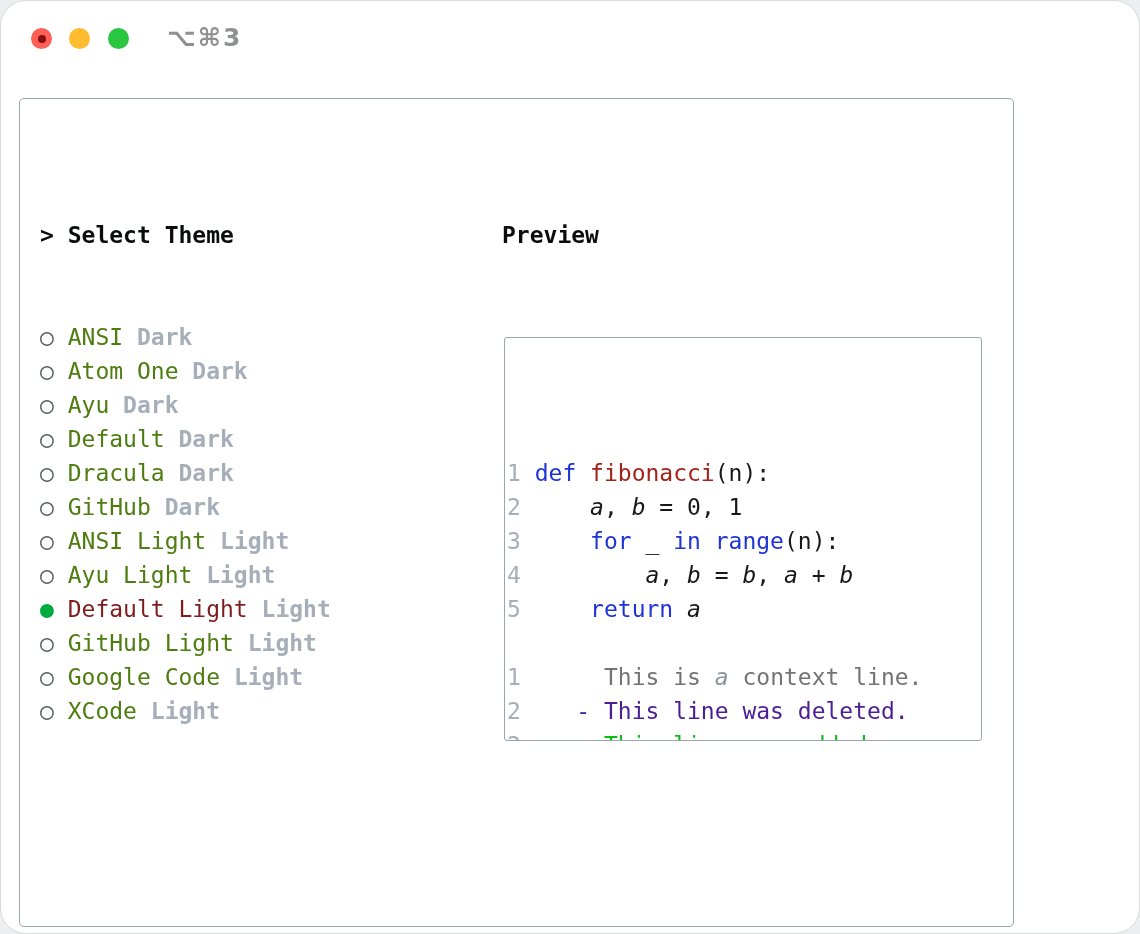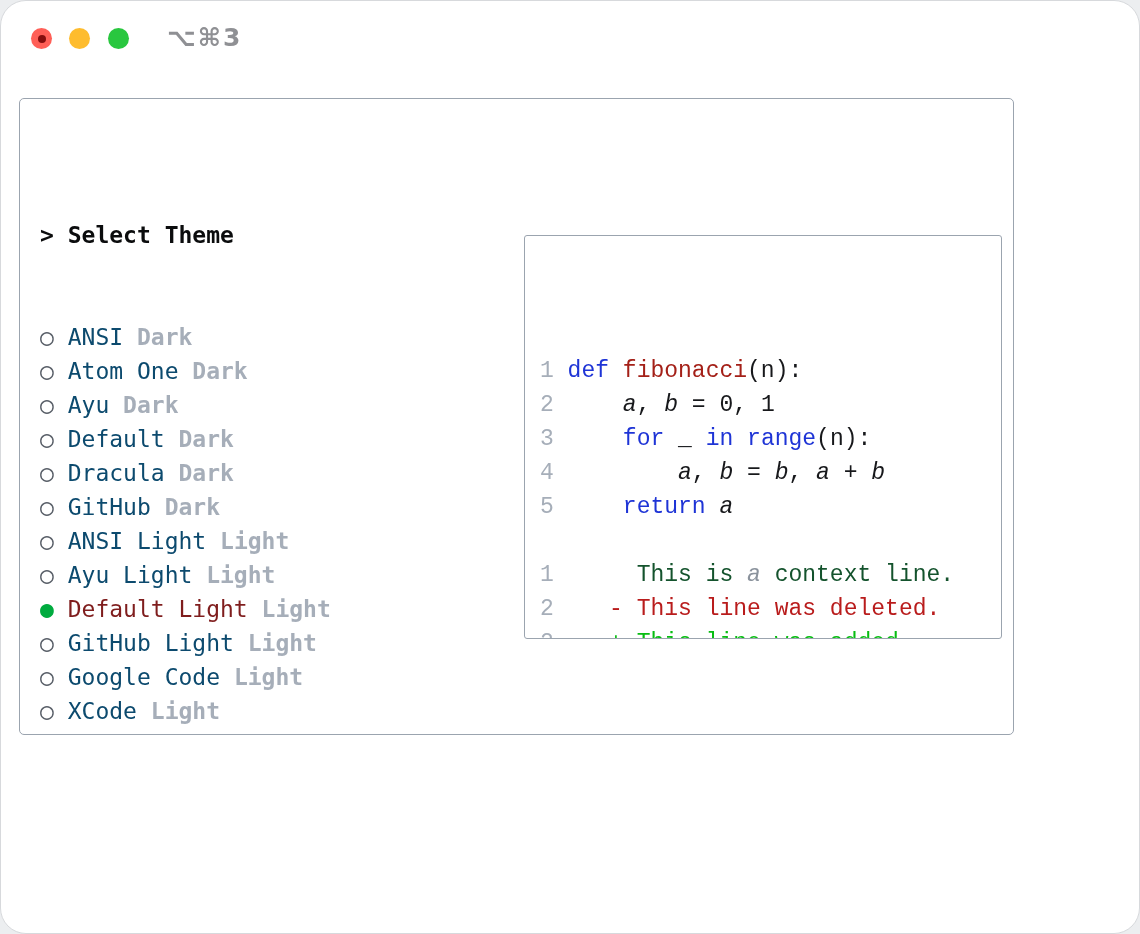--- a/index.html
+++ b/index.html
@@ -26,58 +26,58 @@
   }
   .light-min  { left:68px; background:#febc2e; }
   .light-zoom { left:107px; background:#29c73f; }
   .win-title {
     position:absolute; left:166px; top:22px;
     font-family:"DejaVu Sans","Liberation Sans",sans-serif;
     font-size:25px; font-weight:600; letter-spacing:2px; color:#8f9094;
   }
   
   .frame {
-    position:absolute; left:18px; top:97px; width:995px; height:637px;
+    position:absolute; left:18px; top:97px; width:995px; height:829px;
     border:1.5px solid #9ba4af; border-radius:5px; background:#fff;
   }
   .col-left {
     position:absolute; left:20px; top:51px; width:440px;
     font-size:23px; line-height:34px; white-space:pre; color:#42474f;
   }
   .col-right {
     position:absolute; left:482px; top:51px; width:500px;
     font-size:23px; line-height:34px; white-space:pre;
   }
   .row { height:34px; }
   .hdr { font-weight:bold; color:#0b0c0d; }
   .marker { color:#5a6069; }
   .marker.sel { color:#00ab3f; }
-  .name { color:#0c4a6e; }
+  .name { color:#4d7c0f; }
   .name.sel { color:#7f1d1d; }
   .variant { color:#a6aeb9;font-weight:bold; }
   .section-label { color:#0b0c0d; }
   .apply-block { margin-top:34px; }
   
   .preview-title { font-weight:bold; color:#0b0c0d; height:34px; }
   .preview-box {
-    margin-top:17px; margin-left:22px;
+    margin-top:17px; margin-left:2px;
     width:478px; height:404px;
     border:1.5px solid #9ba4af; border-radius:3px;
-    padding:50px 10px 0 15px;
-    background:#fff; overflow:hidden;font-family:Liberation Mono, monospace;
+    padding:50px 10px 0 2px;
+    background:#fff; overflow:hidden;
   }
   .cline { height:34px; white-space:pre; font-size:23px; line-height:34px; }
   .tk-num { color:#a6aeb9; }
   .tk-kw  { color:#1e34d6; }
   .tk-fn  { color:#a42018; }
   .tk-pl  { color:#17181b; }
   .tk-var { color:#17181b; font-style:italic; }
-  .tk-ctx { color:#14532d; }
+  .tk-ctx { color:#737373; }
   .tk-ctxi{ color:#8b939d; font-style:italic; }
-  .tk-del { color:#b91c1c;text-align:right; }
+  .tk-del { color:#4c1d95;text-align:right; }
   .tk-add { color:#07bd12; }
 </style>
 </head>
 <body>
 
 <div class="window">
 
   <div class="titlebar">
     <div class="light light-close">
         <div class="dot"></div>
@@ -95,19 +95,20 @@
 
       <div class="apply-block">
         <div class="row section-label"></div>
         
       </div>
 
       
     </div>
 
     <div class="col-right">
+      <div class="preview-title">Preview</div>
       <div class="preview-box">
         <div id="preview-code"><div class="cline"><span class="tk-num">1 </span><span class="tk-kw">def </span><span class="tk-fn">fibonacci</span><span class="tk-pl">(n):</span></div><div class="cline"><span class="tk-num">2 </span><span class="tk-pl">    </span><span class="tk-var">a</span><span class="tk-pl">, </span><span class="tk-var">b</span><span class="tk-pl"> = 0, 1</span></div><div class="cline"><span class="tk-num">3 </span><span class="tk-pl">    </span><span class="tk-kw">for </span><span class="tk-pl">_ </span><span class="tk-kw">in </span><span class="tk-kw">range</span><span class="tk-pl">(n):</span></div><div class="cline"><span class="tk-num">4 </span><span class="tk-pl">        </span><span class="tk-var">a</span><span class="tk-pl">, </span><span class="tk-var">b</span><span class="tk-pl"> = </span><span class="tk-var">b</span><span class="tk-pl">, </span><span class="tk-var">a</span><span class="tk-pl"> + </span><span class="tk-var">b</span></div><div class="cline"><span class="tk-num">5 </span><span class="tk-pl">    </span><span class="tk-kw">return </span><span class="tk-var">a</span></div><div class="cline"> </div><div class="cline"><span class="tk-num">1 </span><span class="tk-pl">     </span><span class="tk-ctx">This is </span><span class="tk-ctxi">a</span><span class="tk-ctx"> context line.</span></div><div class="cline"><span class="tk-num">2 </span><span class="tk-pl">   </span><span class="tk-del">- This line was deleted.</span></div><div class="cline"><span class="tk-num">2 </span><span class="tk-pl">   </span><span class="tk-add">+ This line was added.</span></div></div>
       </div>
     </div>
 
   </div>
 </div>
 
 </body></html>

